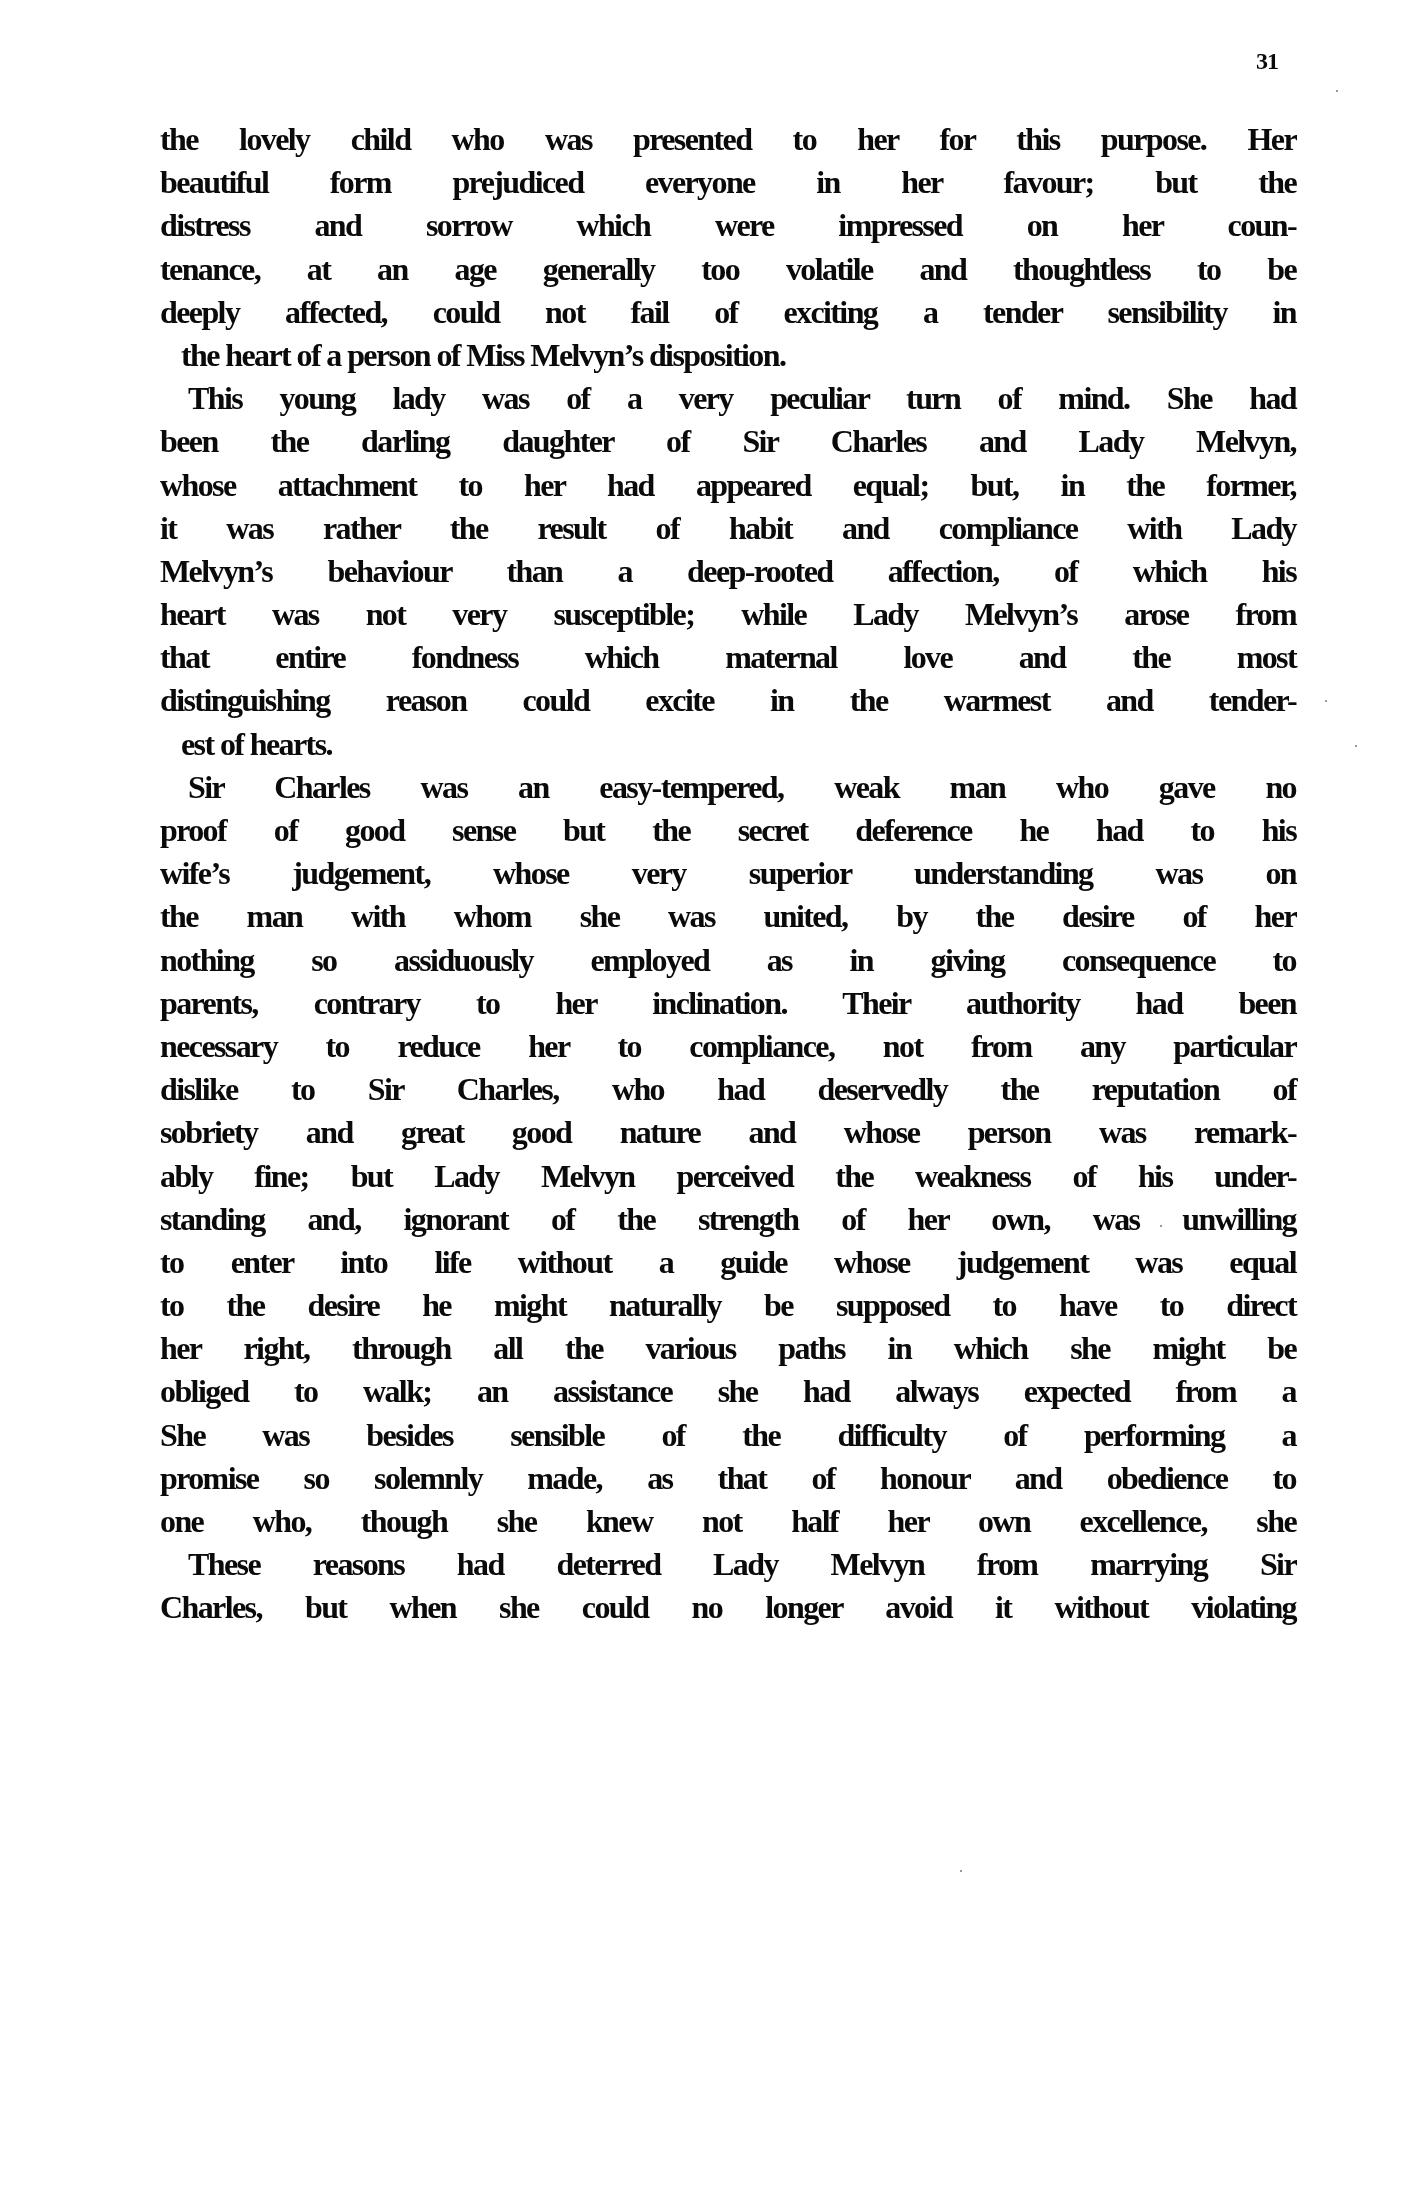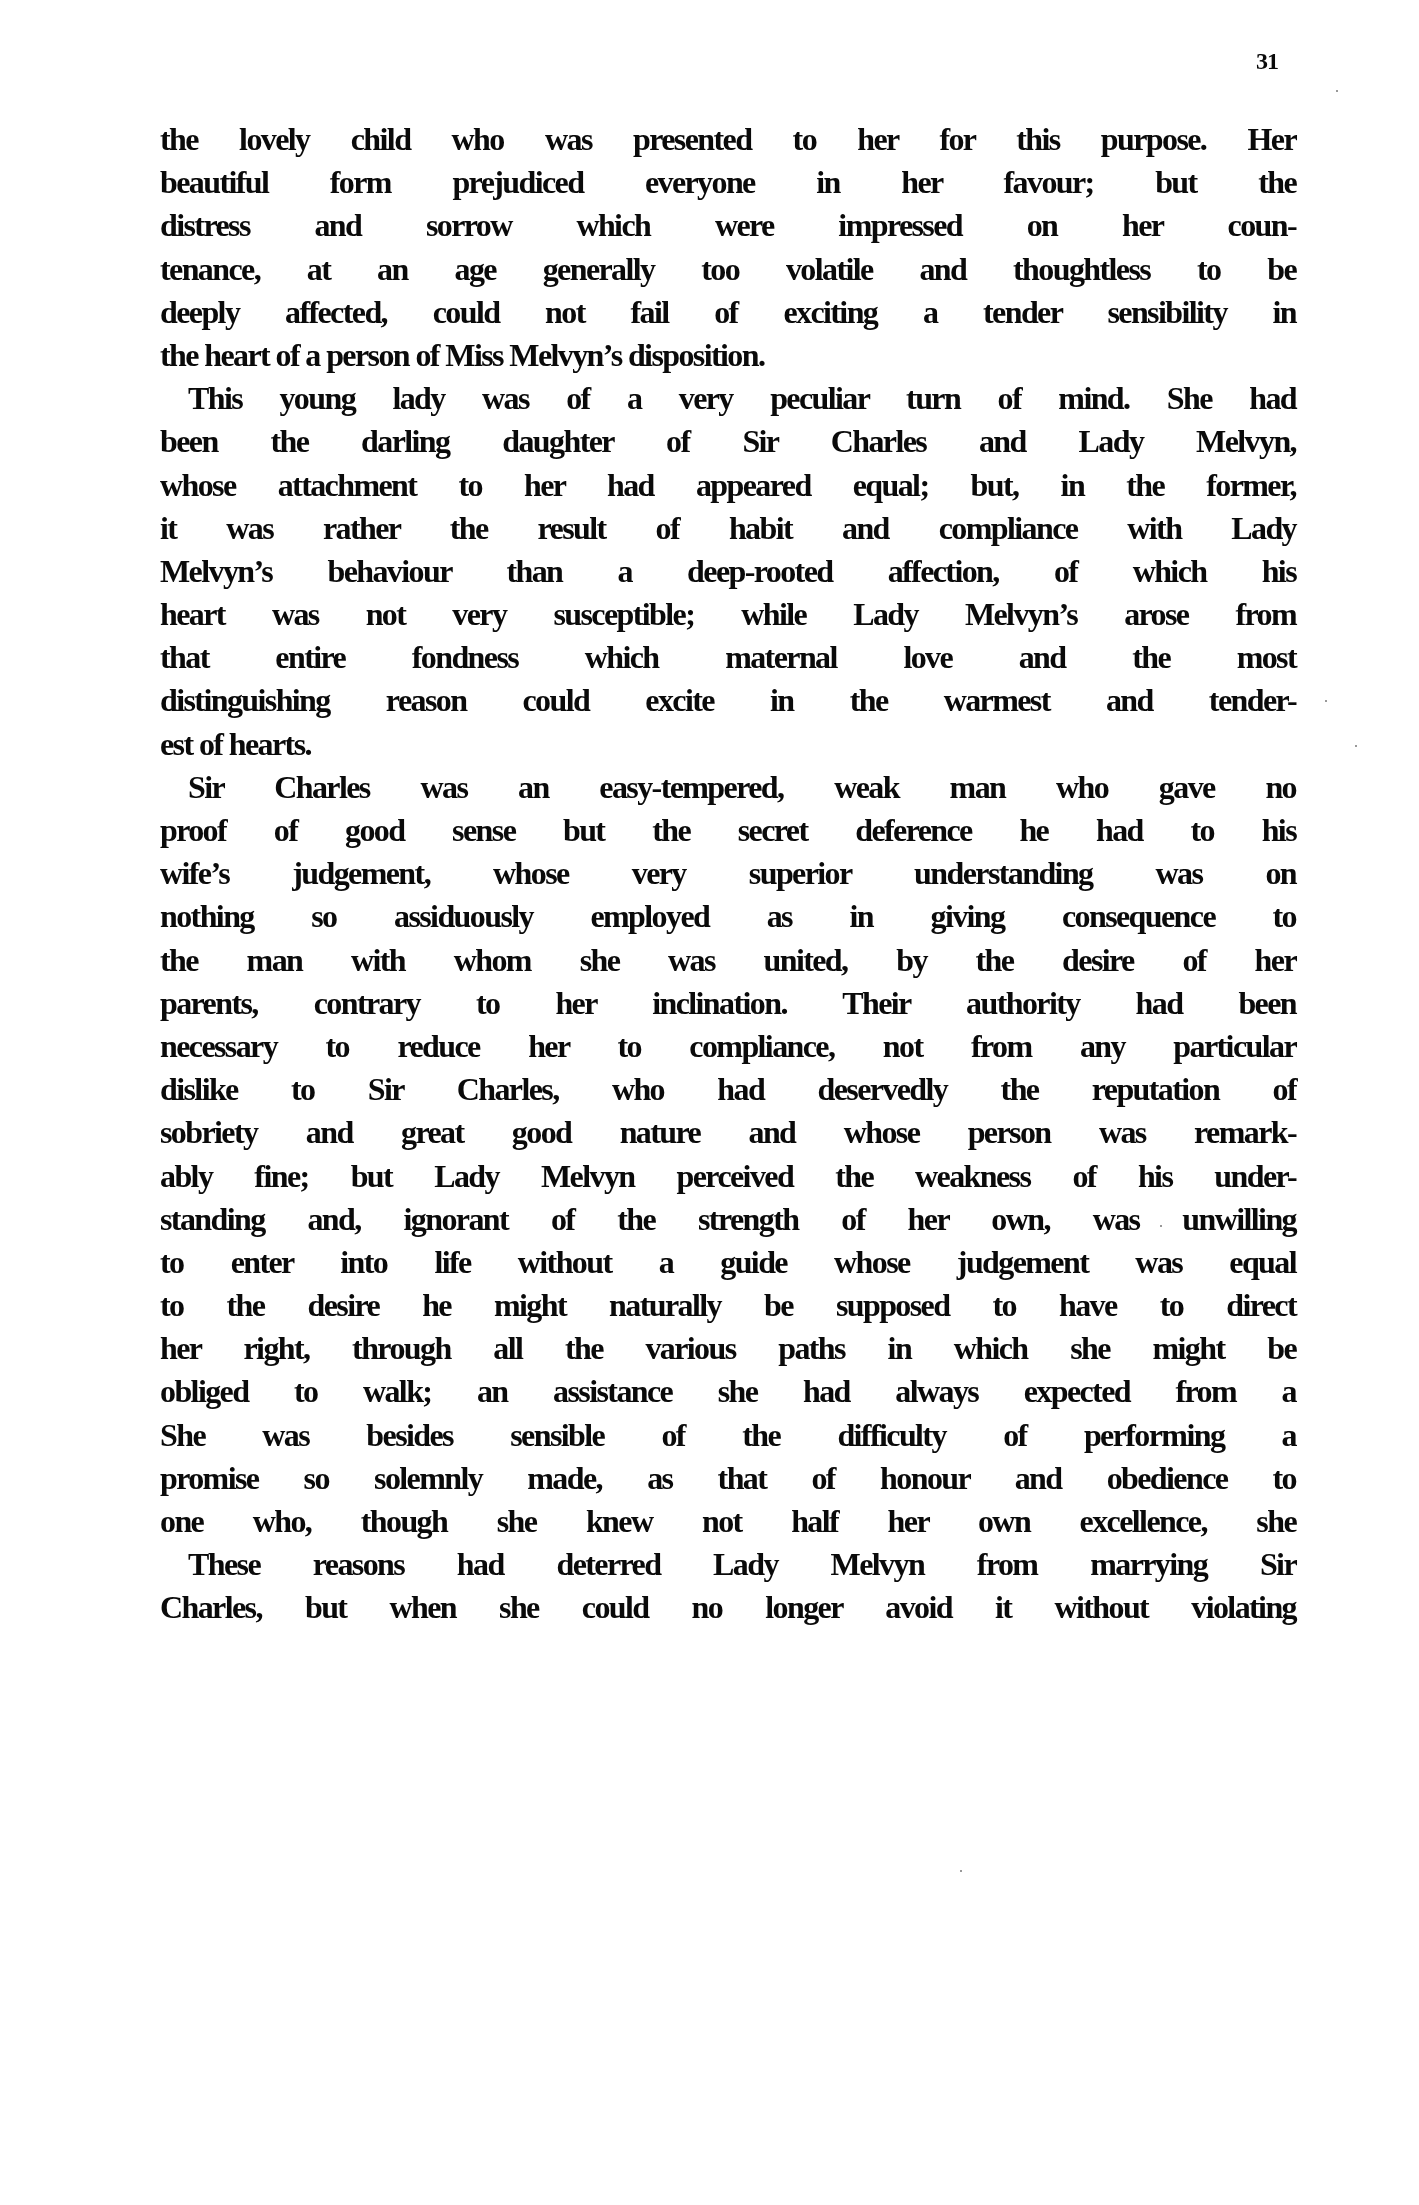--- a/index.html
+++ b/index.html
@@ -37,20 +37,21 @@
     font-weight: bold;
     white-space: nowrap;
     letter-spacing: -1.6px;
     word-spacing: 0px;
     text-align: justify;
     text-align-last: justify;
     transform-origin: left center;
   }
   .line.last {
     text-align-last: left;
+    margin-left: 21px;
   }
   .line.indent {
     padding-left: 28px;
     box-sizing: border-box;
   }
   .speck {
     position: absolute;
     width: 2px;
     height: 2px;
     background: #777;
@@ -74,22 +75,22 @@
       <span class="line" style="width: 1136px;">whose attachment to her had appeared equal; but, in the former,</span>
       <span class="line" style="width: 1136px;">it was rather the result of habit and compliance with Lady</span>
       <span class="line" style="width: 1136px;">Melvyn’s behaviour than a deep-rooted affection, of which his</span>
       <span class="line" style="width: 1136px;">heart was not very susceptible; while Lady Melvyn’s arose from</span>
       <span class="line" style="width: 1136px;">that entire fondness which maternal love and the most</span>
       <span class="line" style="width: 1136px;">distinguishing reason could excite in the warmest and tender-</span>
       <span class="line last" style="width: 1136px;">est of hearts.</span>
       <span class="line indent" style="width: 1136px;">Sir Charles was an easy-tempered, weak man who gave no</span>
       <span class="line" style="width: 1136px;">proof of good sense but the secret deference he had to his</span>
       <span class="line" style="width: 1136px;">wife’s judgement, whose very superior understanding was on</span>
+      <span class="line" style="width: 1136px;">the man with whom she was united, by the desire of her</span>
       <span class="line" style="width: 1136px;">nothing so assiduously employed as in giving consequence to</span>
-      <span class="line" style="width: 1136px;">the man with whom she was united, by the desire of her</span>
       <span class="line" style="width: 1136px;">parents, contrary to her inclination. Their authority had been</span>
       <span class="line" style="width: 1136px;">necessary to reduce her to compliance, not from any particular</span>
       <span class="line" style="width: 1136px;">dislike to Sir Charles, who had deservedly the reputation of</span>
       <span class="line" style="width: 1136px;">sobriety and great good nature and whose person was remark-</span>
       <span class="line" style="width: 1136px;">ably fine; but Lady Melvyn perceived the weakness of his under-</span>
       <span class="line" style="width: 1136px;">standing and, ignorant of the strength of her own, was unwilling</span>
       <span class="line" style="width: 1136px;">to enter into life without a guide whose judgement was equal</span>
       <span class="line" style="width: 1136px;">to the desire he might naturally be supposed to have to direct</span>
       <span class="line" style="width: 1136px;">her right, through all the various paths in which she might be</span>
       <span class="line" style="width: 1136px;">obliged to walk; an assistance she had always expected from a</span>

